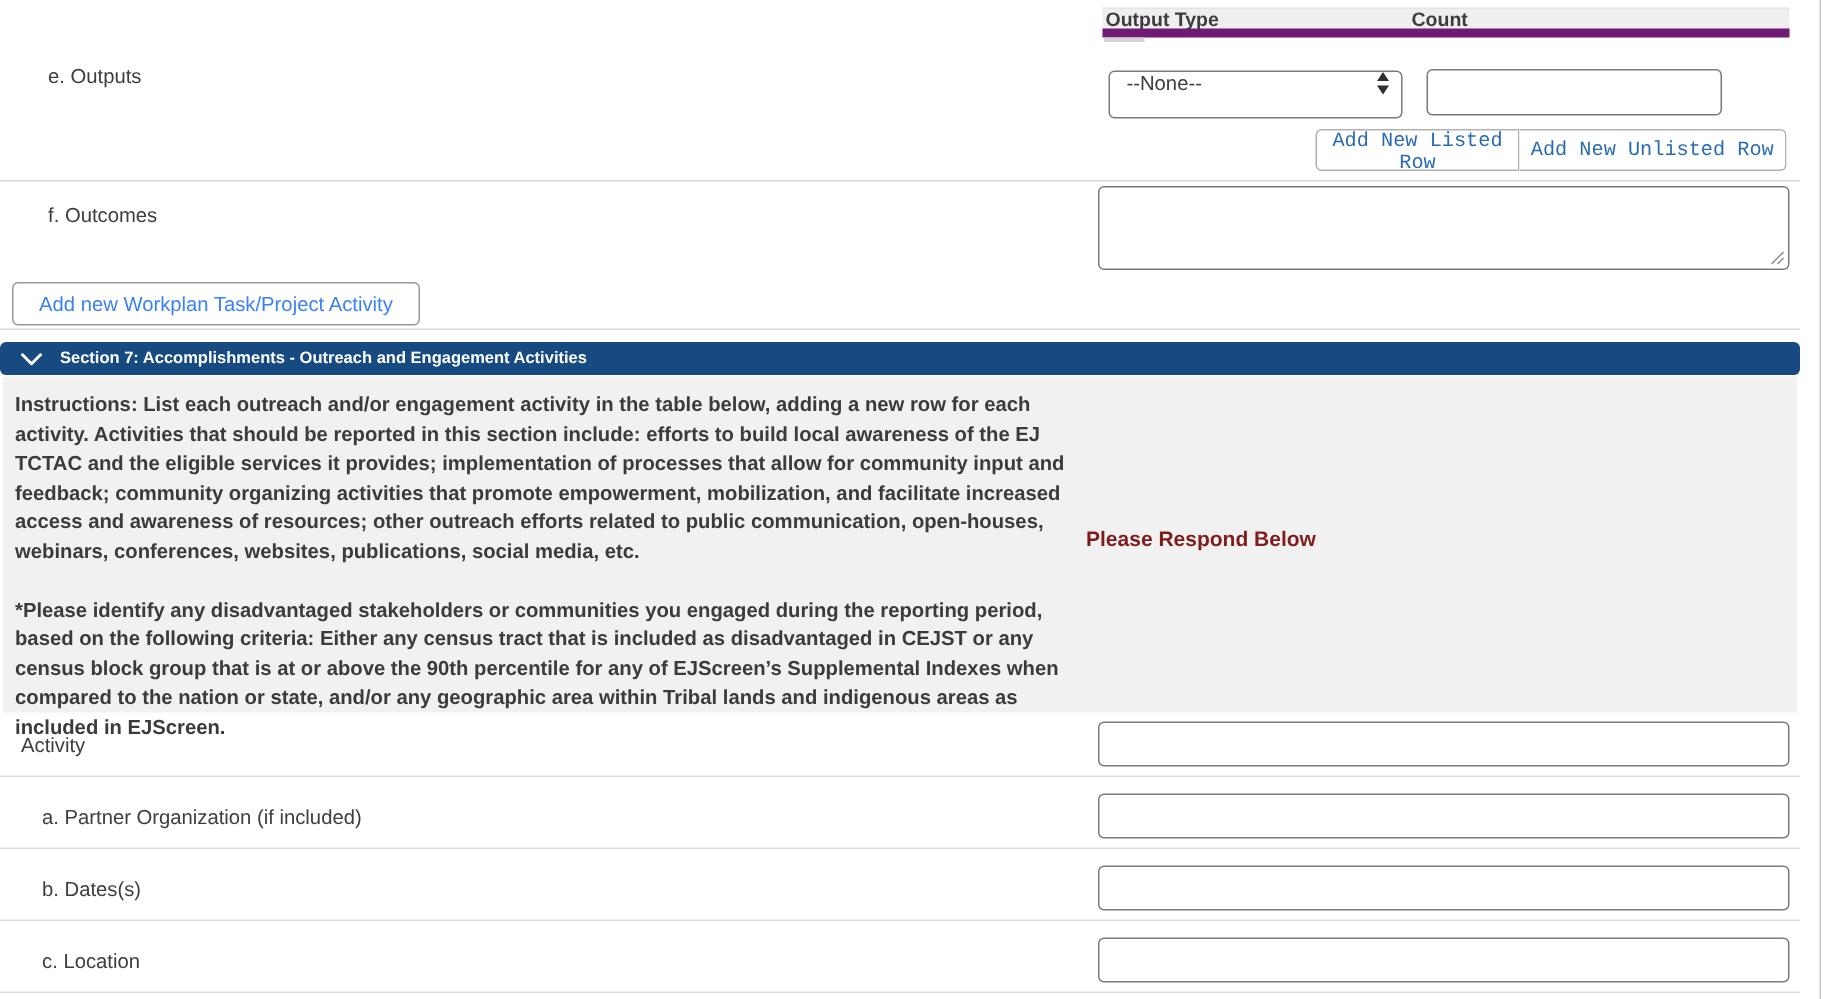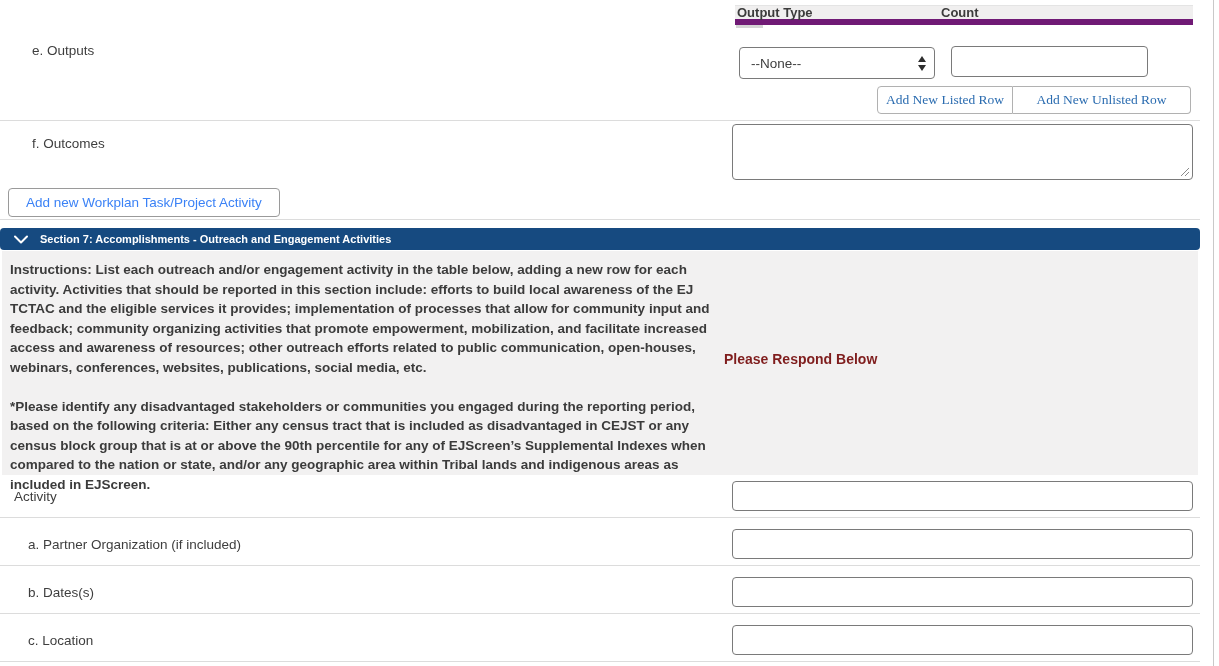--- a/index.html
+++ b/index.html
@@ -22,39 +22,39 @@
   .th-band .col1 { margin-left: 2px; width: 204px; }
   .hthumb { left: 736px; top: 25px; width: 27px; height: 3px; background: #d4d4d4; }
 
   .field-label { color: #3e3e3e; font-size: 13.5px; line-height: 30px; white-space: nowrap; }
   .lbl-outputs { left: 32px; top: 36px; }
   .lbl-outcomes { left: 32px; top: 129px; }
 
   .select-box {
     left: 739px; top: 47px; width: 196px; height: 32px;
     border: 1px solid #7a7a7a; border-radius: 4px; box-sizing: border-box;
-    background: #fff; display: flex; align-items: center; padding: 0 8px 0 11px;
+    background: #fff; display: flex; padding: 0 8px 0 11px;
     cursor: default;
   }
   .select-box .val { flex: 1; color: #3e3e3e; }
   .spinner { display: flex; flex-direction: column; align-items: center; gap: 3px; }
   .tri-up { width: 0; height: 0; border-left: 4px solid transparent; border-right: 4px solid transparent; border-bottom: 6px solid #2e2e2e; }
   .tri-dn { width: 0; height: 0; border-left: 4px solid transparent; border-right: 4px solid transparent; border-top: 6px solid #2e2e2e; }
 
   .text-input {
     border: 1px solid #7a7a7a; border-radius: 4px; box-sizing: border-box;
     background: #fff; font-family: "Liberation Sans", sans-serif; font-size: 13.5px;
     padding: 0 8px; outline: none;
   }
   .count-input { left: 951px; top: 46px; width: 197px; height: 31px; }
 
   .btn-group { left: 877px; top: 86px; height: 28px; display: flex; }
   .btn-group button {
     background: #fff; border: 1px solid #b1b1b1; color: #2b6cb0;
-    font-family: Liberation Serif, serif; font-size: 13.5px;
+    font-family: Liberation Mono, monospace; font-size: 13.5px;
     height: 28px; cursor: pointer; padding: 0;
   }
   .btn-group .b1 { width: 136px; border-radius: 4px 0 0 4px; }
   .btn-group .b2 { width: 178px; border-left: none; border-radius: 0 4px 4px 0; }
 
   .divider { left: 0; width: 1200px; height: 1px; background: #dcdcdc; }
 
   .outcomes-ta {
     left: 732px; top: 124px; width: 461px; height: 56px;
     border: 1px solid #7a7a7a; border-radius: 4px; box-sizing: border-box;

